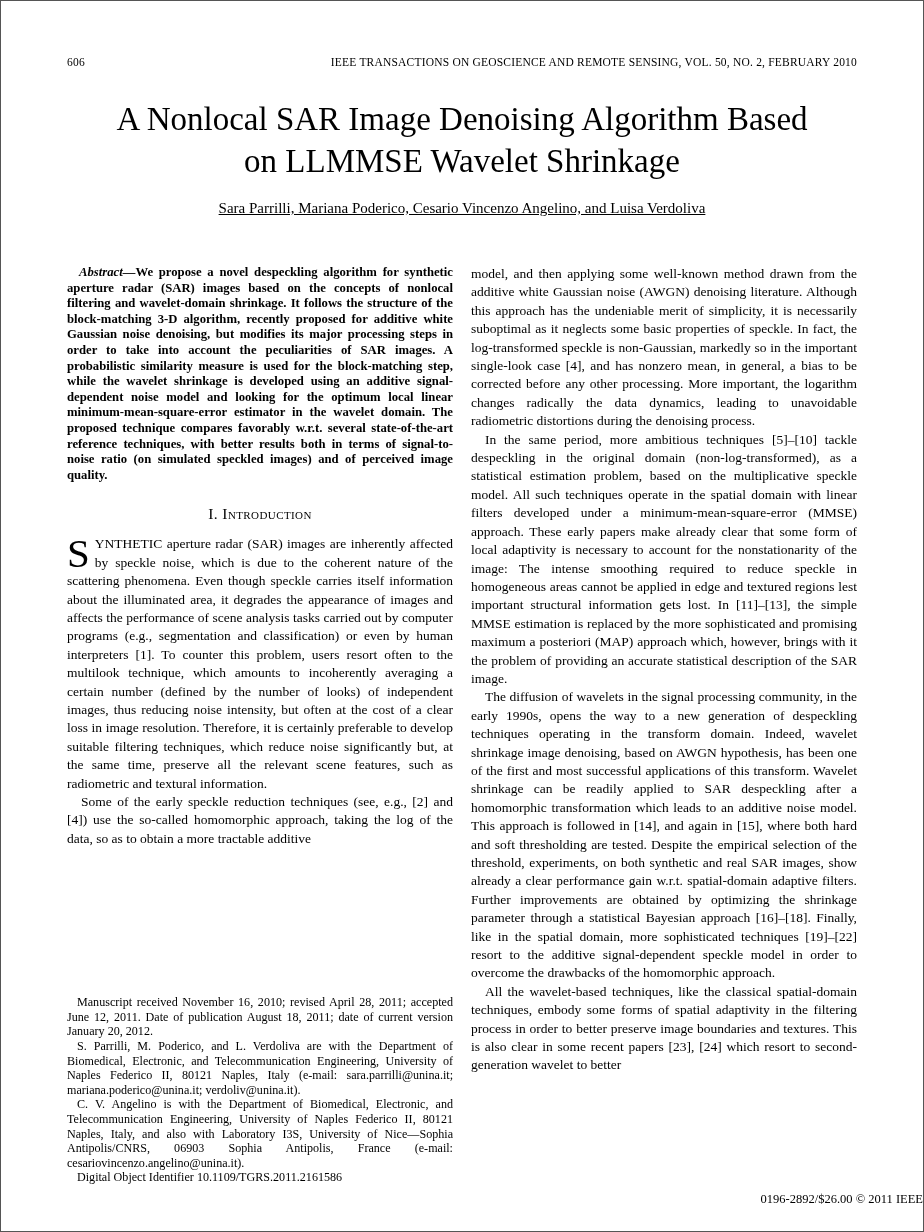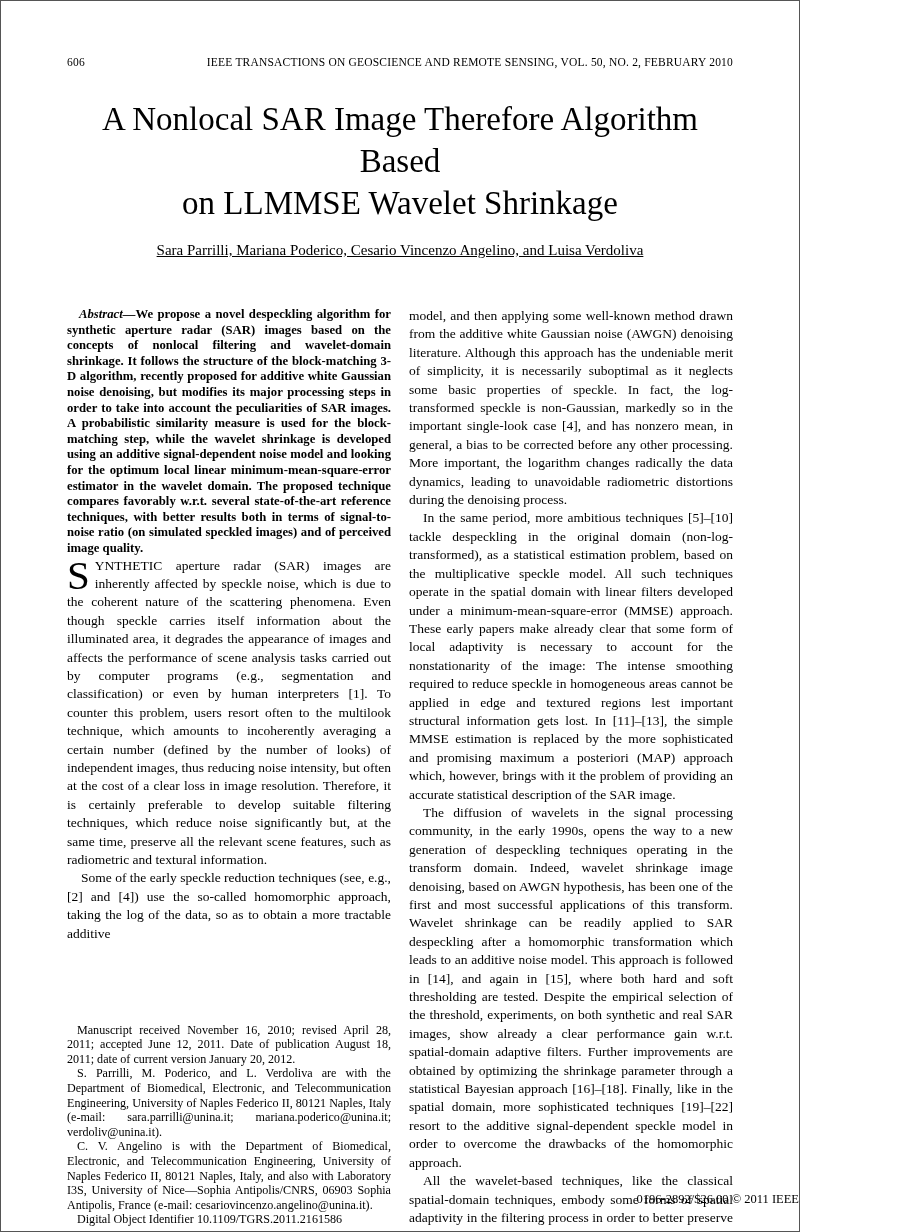--- a/index.html
+++ b/index.html
@@ -1,18 +1,18 @@
 <!DOCTYPE html>
 <html lang="en"><head>
 <meta charset="utf-8">
 <style>
   html, body { margin: 0; padding: 0; background: #ffffff; }
   .page {
     position: relative;
-    width: 800px;
+    width: 924px;
     height: 1232px;
     box-sizing: border-box;
     background: #ffffff;
     border: 1px solid #555;
     padding: 0 66px;
     overflow: hidden;
     font-family: "Liberation Serif", "DejaVu Serif", serif;
     color: #000;
   }
   .header-row {
@@ -94,32 +94,33 @@
 <body>
 
 <div class="page">
 
   <div class="header-row">
     <span>606</span>
     <span>IEEE TRANSACTIONS ON GEOSCIENCE AND REMOTE SENSING, VOL. 50, NO. 2, FEBRUARY 2010</span>
   </div>
 
   <h1 class="title">
-    <span class="tl">A Nonlocal SAR Image Therefore Algorithm Based</span>
+    <span class="tl">A Nonlocal SAR Image Denoising Algorithm Based</span>
     <span class="tl">on LLMMSE Wavelet Shrinkage</span>
   </h1>
 
   <div class="authors">Sara Parrilli, Mariana Poderico, Cesario Vincenzo Angelino, and Luisa Verdoliva</div>
 
   <div class="columns">
 
     <div class="col left">
       <p class="abstract"><span class="lead-label">Abstract—</span><span>We propose a novel despeckling algorithm for synthetic aperture radar (SAR) images based on the concepts of nonlocal filtering and wavelet-domain shrinkage. It follows the structure of the block-matching 3-D algorithm, recently proposed for additive white Gaussian noise denoising, but modifies its major processing steps in order to take into account the peculiarities of SAR images. A probabilistic similarity measure is used for the block-matching step, while the wavelet shrinkage is developed using an additive signal-dependent noise model and looking for the optimum local linear minimum-mean-square-error estimator in the wavelet domain. The proposed technique compares favorably w.r.t. several state-of-the-art reference techniques, with better results both in terms of signal-to-noise ratio (on simulated speckled images) and of perceived image quality.</span></p>
 
 
+      <h2 class="section-heading">I. Introduction</h2>
 
       <p class="body-par"><span class="dropcap">S</span><span>YNTHETIC aperture radar (SAR) images are inherently affected by speckle noise, which is due to the coherent nature of the scattering phenomena. Even though speckle carries itself information about the illuminated area, it degrades the appearance of images and affects the performance of scene analysis tasks carried out by computer programs (e.g., segmentation and classification) or even by human interpreters [1]. To counter this problem, users resort often to the multilook technique, which amounts to incoherently averaging a certain number (defined by the number of looks) of independent images, thus reducing noise intensity, but often at the cost of a clear loss in image resolution. Therefore, it is certainly preferable to develop suitable filtering techniques, which reduce noise significantly but, at the same time, preserve all the relevant scene features, such as radiometric and textural information.</span></p>
 
       <p class="body-par indent">Some of the early speckle reduction techniques (see, e.g., [2] and [4]) use the so-called homomorphic approach, taking the log of the data, so as to obtain a more tractable additive</p>
 
       <div class="footnotes">
         <p>Manuscript received November 16, 2010; revised April 28, 2011; accepted June 12, 2011. Date of publication August 18, 2011; date of current version January 20, 2012.</p>
         <p>S. Parrilli, M. Poderico, and L. Verdoliva are with the Department of Biomedical, Electronic, and Telecommunication Engineering, University of Naples Federico II, 80121 Naples, Italy (e-mail: sara.parrilli@unina.it; mariana.poderico@unina.it; verdoliv@unina.it).</p>
         <p>C. V. Angelino is with the Department of Biomedical, Electronic, and Telecommunication Engineering, University of Naples Federico II, 80121 Naples, Italy, and also with Laboratory I3S, University of Nice—Sophia Antipolis/CNRS, 06903 Sophia Antipolis, France (e-mail: cesariovincenzo.angelino@unina.it).</p>
         <p>Digital Object Identifier 10.1109/TGRS.2011.2161586</p>

